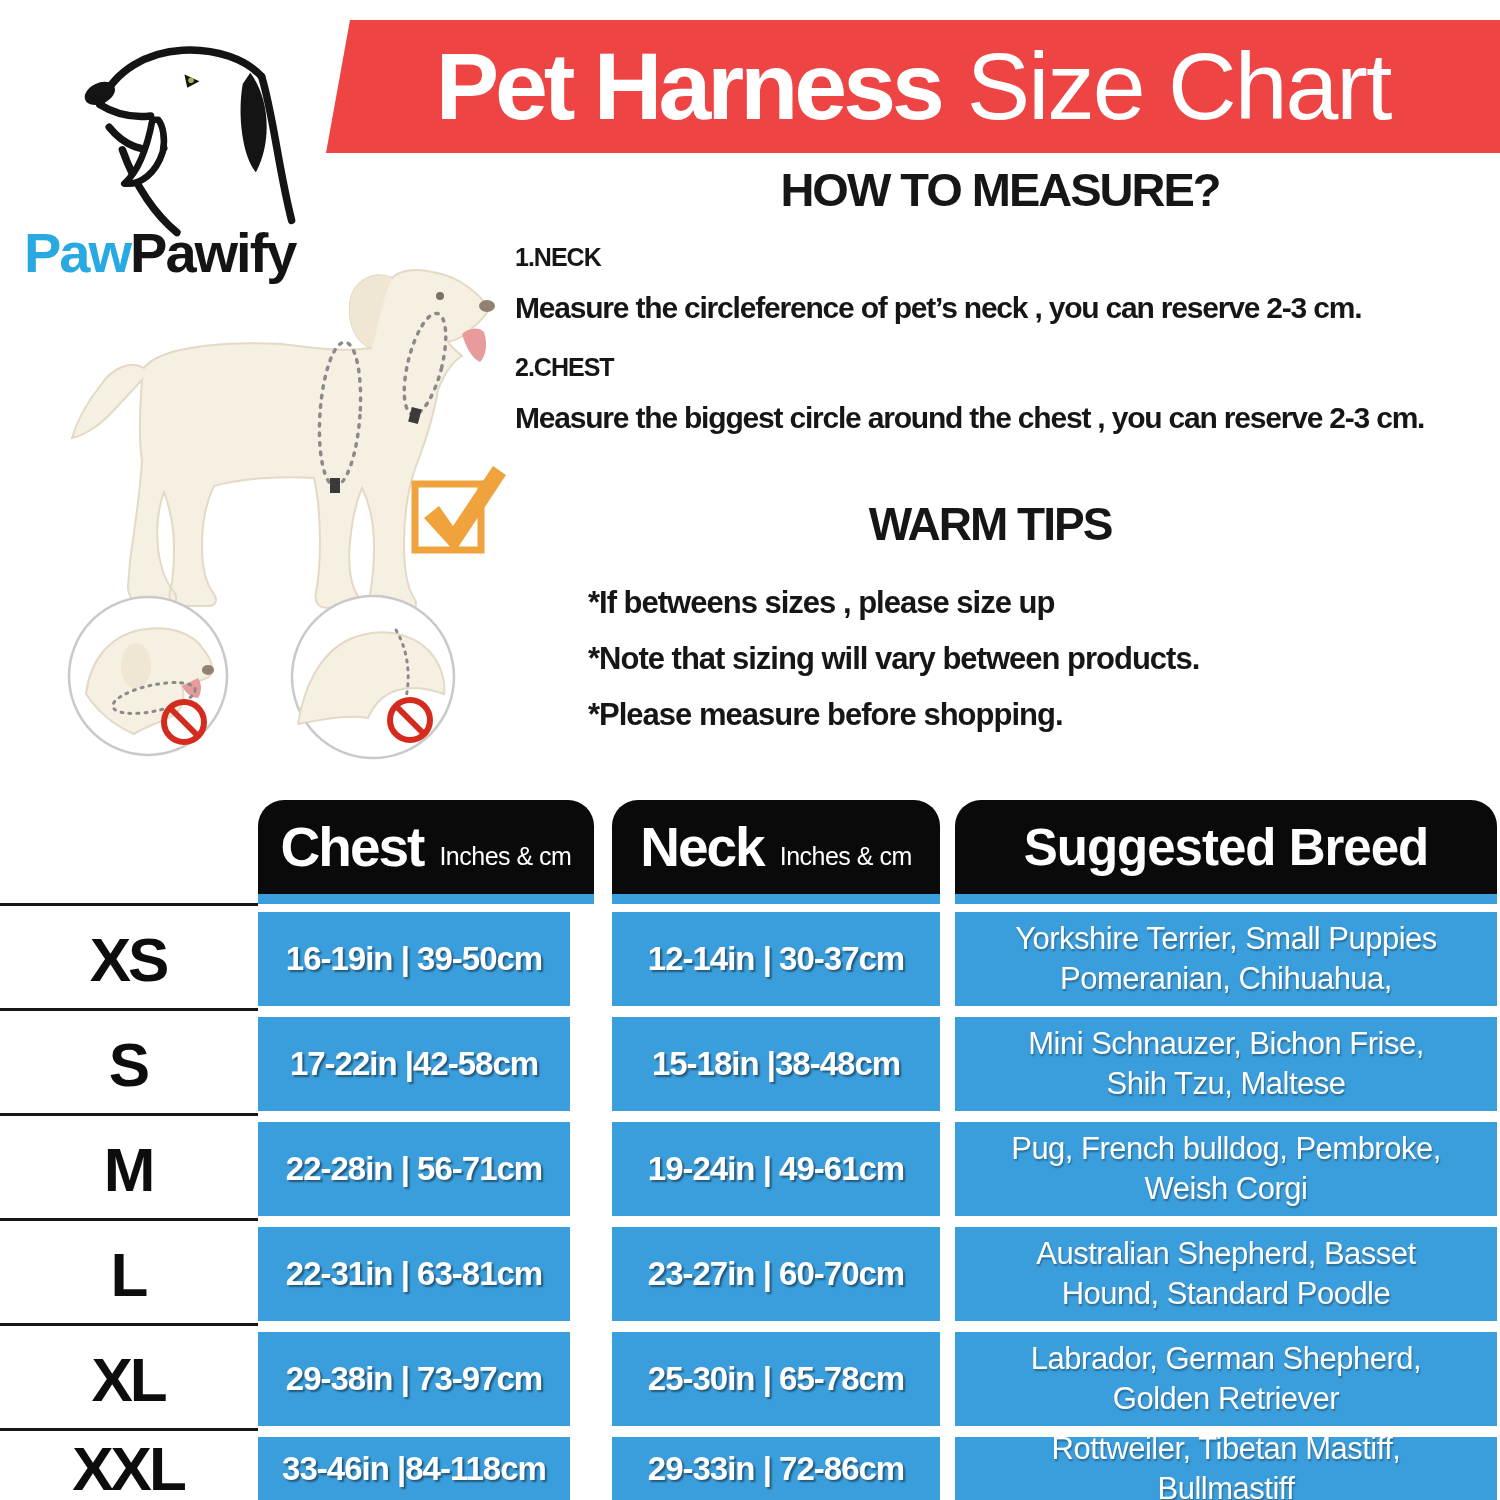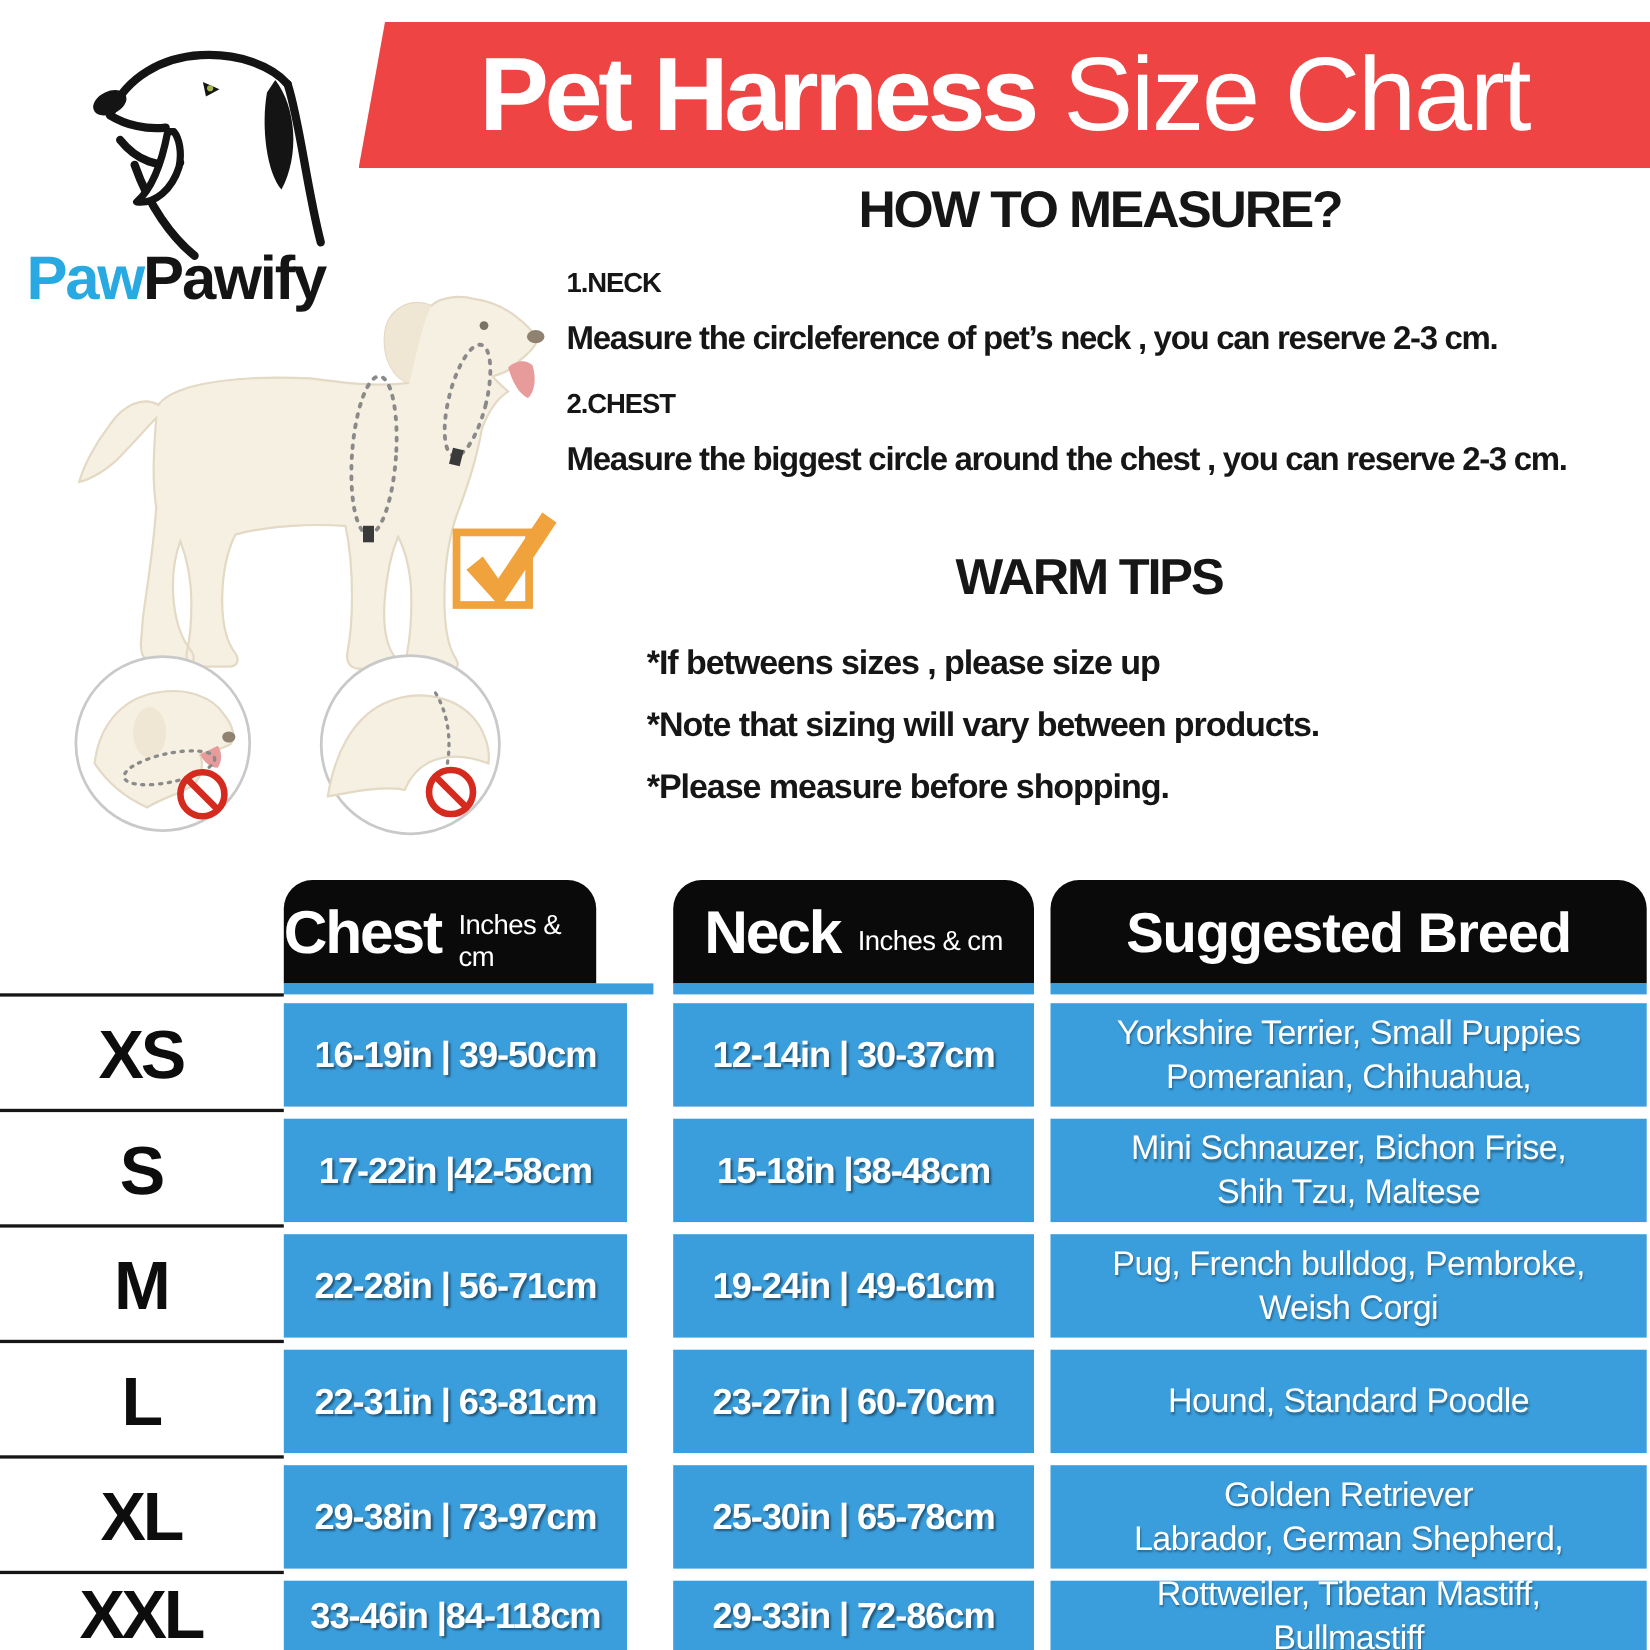--- a/index.html
+++ b/index.html
@@ -153,21 +153,21 @@
   <circle cx="85" cy="85" r="81" fill="#ffffff" stroke="#C9C9C9" stroke-width="2.5"></circle>
   <path d="M 10 132 C 16 94, 32 62, 60 48 C 90 34, 122 40, 140 58 C 152 70, 158 88, 156 102
            C 140 96, 124 94, 110 98 C 96 102, 86 112, 80 126 C 60 122, 32 128, 10 132 Z" fill="#F6F0E3" stroke="#E3D9C4" stroke-width="2"></path>
   <path d="M 108 38 C 120 58, 124 86, 116 114" fill="none" stroke="#8a8a8a" stroke-width="3" stroke-dasharray="2 6" stroke-linecap="round"></path>
   <g>
     <circle cx="122" cy="128" r="20" fill="none" stroke="#D42B1E" stroke-width="6"></circle>
     <line x1="108" y1="114" x2="136" y2="142" stroke="#D42B1E" stroke-width="6"></line>
   </g>
 </svg>
 
-<div class="hdr-box" style="left:258px;width:284px">
+<div class="hdr-box" style="left:258px;width:336px">
   <span class="hdr-big">Chest</span>
   <span class="hdr-unit">Inches &amp; cm</span>
 </div>
 <div class="hdr-box" style="left:612px;width:328px">
   <span class="hdr-big">Neck</span>
   <span class="hdr-unit">Inches &amp; cm</span>
 </div>
 <div class="hdr-box" style="left:955px;width:542px">
   <span class="hdr-breed">Suggested Breed</span>
 </div>
@@ -240,27 +240,28 @@
   </div>
 </div>
 <div class="cell breed" style="top:1122px;height:94px">
   <div class="breed-text">
     <span class="bl">Pug, French bulldog, Pembroke,</span>
     <span class="bl">Weish Corgi</span>
   </div>
 </div>
 <div class="cell breed" style="top:1227px;height:94px">
   <div class="breed-text">
+    <span class="bl">Australian Shepherd, Basset</span>
     <span class="bl">Hound, Standard Poodle</span>
   </div>
 </div>
 <div class="cell breed" style="top:1332px;height:94px">
   <div class="breed-text">
+    <span class="bl">Labrador, German Shepherd,</span>
     <span class="bl">Golden Retriever</span>
-    <span class="bl">Labrador, German Shepherd,</span>
   </div>
 </div>
 <div class="cell breed" style="top:1437px;height:63px">
   <div class="breed-text">
     <span class="bl">Rottweiler, Tibetan Mastiff,</span>
     <span class="bl">Bullmastiff</span>
   </div>
 </div>
 
 </body></html>

